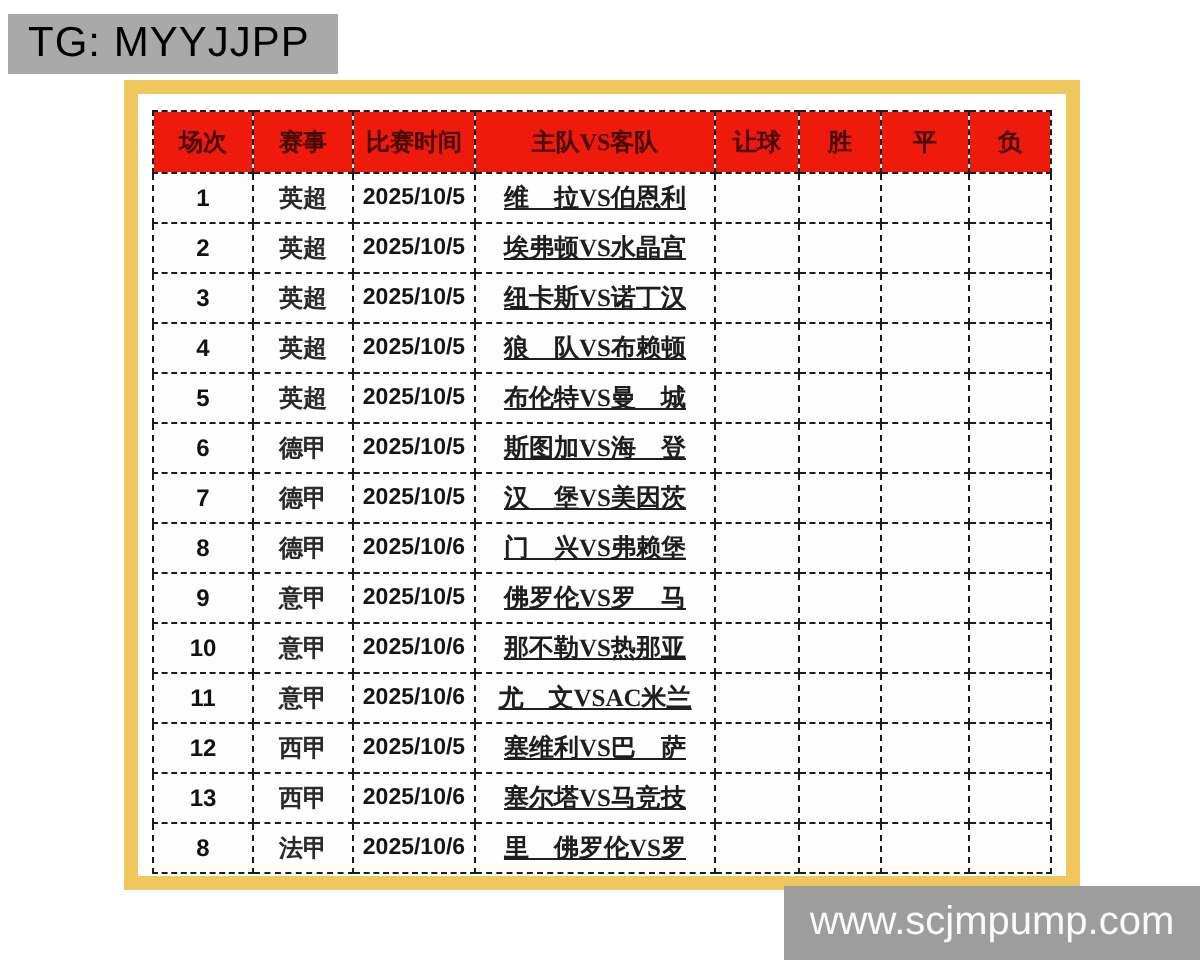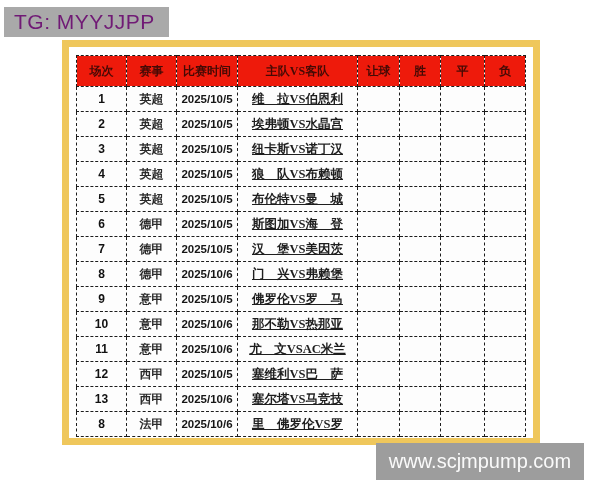--- a/index.html
+++ b/index.html
@@ -16,21 +16,21 @@
     position:relative;
     background:#ffffff;
     font-family:"Liberation Sans","DejaVu Sans",sans-serif;
   }
   .tg-label{
     position:absolute;
     left:4px;top:7px;
     height:30px;
     min-width:150px;
     background:var(--label-bg);
-    color:#701a75;
+    color:#000000;
     font-size:21px;
     line-height:30px;
     padding:0 14px 0 10px;
     letter-spacing:0.5px;
   }
   .panel{
     position:absolute;
     left:62px;top:40px;
     width:478px;height:405px;
     border:7px solid var(--panel-border);
@@ -76,21 +76,21 @@
   td.col-time{font-weight:bold;font-size:11.5px;color:#151515;}
   td.col-match{
     font-family:"Liberation Serif","DejaVu Serif",serif;
     font-weight:bold;
     font-size:12.5px;
     text-decoration:underline;
     color:#1e1e1e;
   }
   .watermark{
     position:absolute;
-    right:16px;bottom:0;
+    right:0;bottom:0;
     width:208px;height:37px;
     background:var(--watermark-bg);
     color:rgba(255,255,255,0.95);
     font-size:20px;
     line-height:37px;
     text-align:center;
   }
 </style>
 </head>
 <body>

